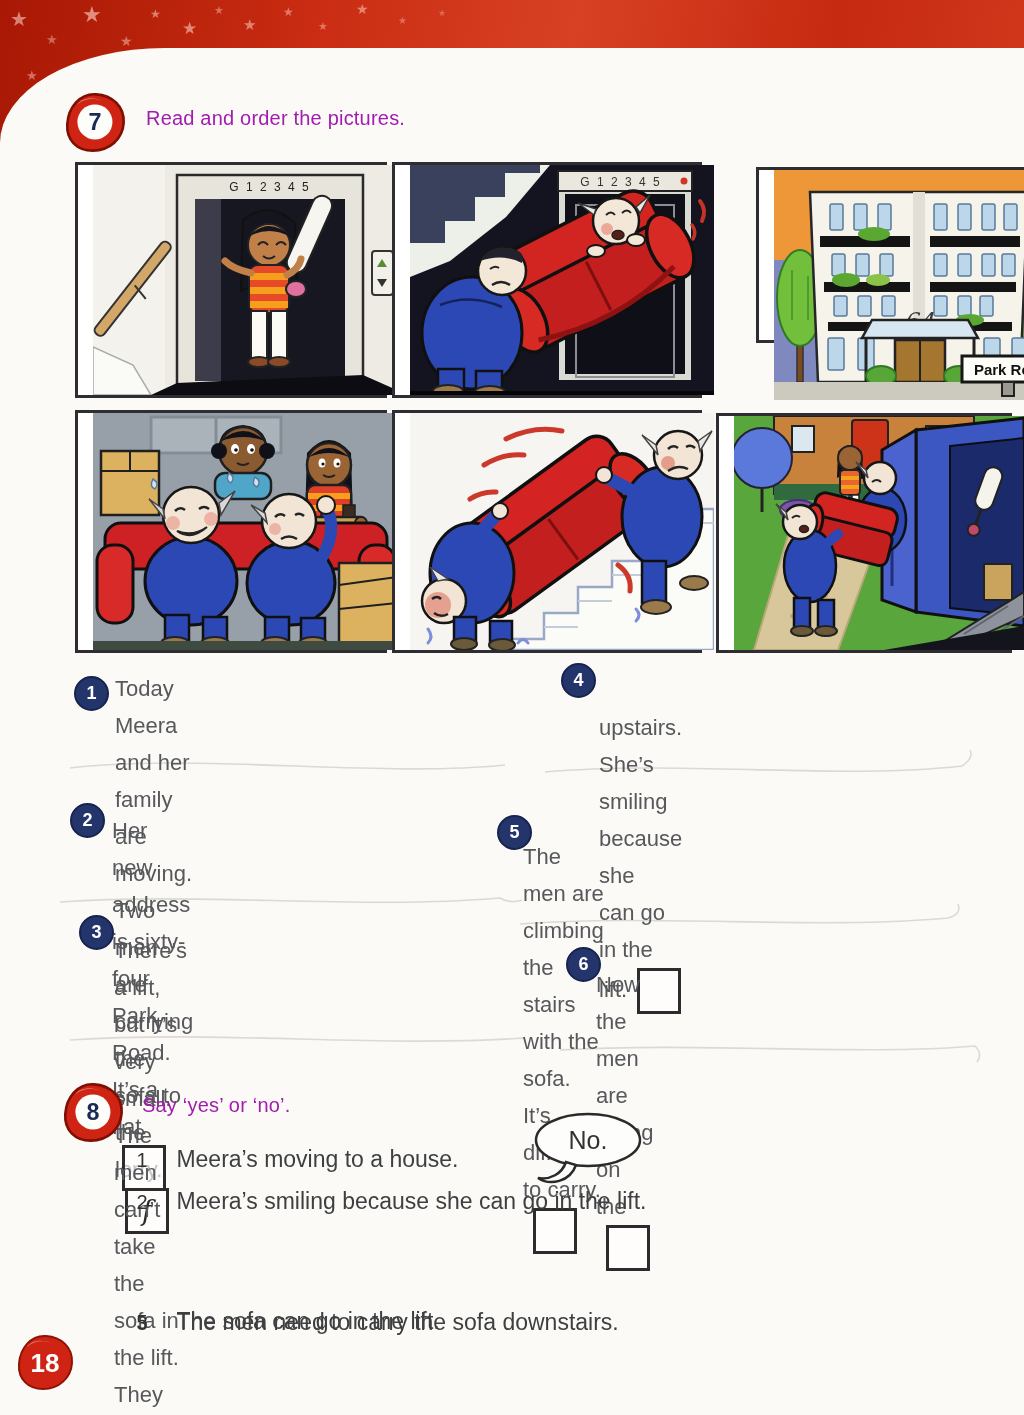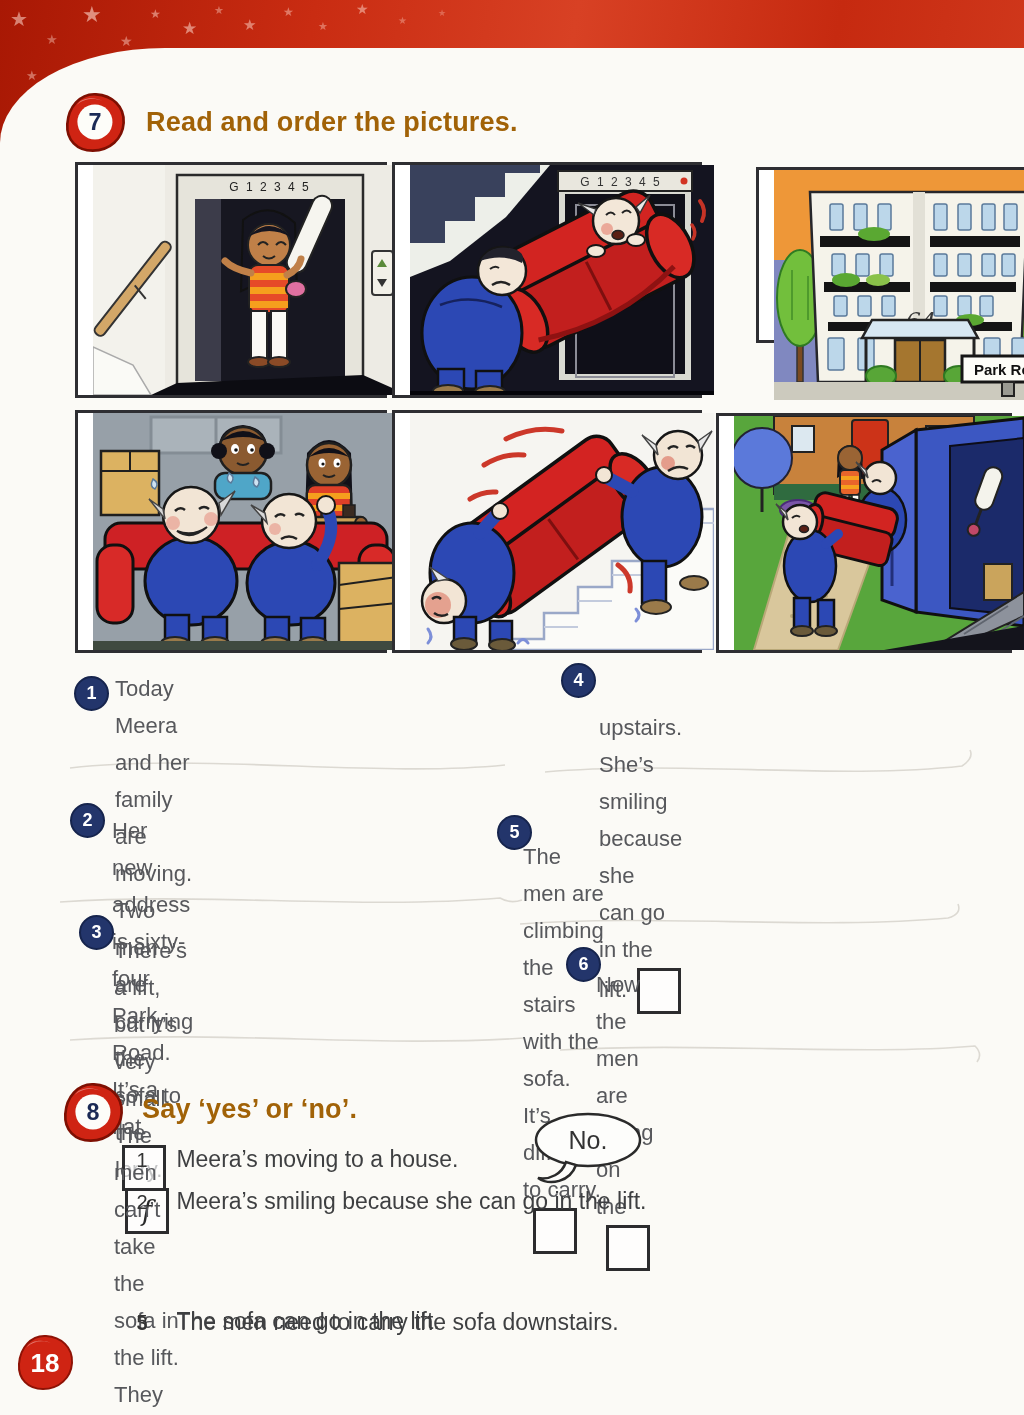--- a/index.html
+++ b/index.html
@@ -8,21 +8,21 @@
     background:#fbfaf6;font-family:"Liberation Sans",sans-serif;
   }
   .red-band{position:absolute;top:0;left:0;width:1024px;height:170px;
     background:linear-gradient(100deg,#a81804 0%,#c92c12 30%,#d84124 55%,#c62a10 80%,#d0381c 100%);}
   .stars-svg{position:absolute;top:0;left:0;}
   .page-white{position:absolute;top:48px;left:0;width:1024px;height:1367px;
     background:#fbfaf6;border-top-left-radius:165px 95px;}
   .content{position:absolute;top:0;left:0;width:1024px;height:1415px;}
 
   .ex-badge{position:absolute;width:68px;height:62px;}
-  .ex-title{position:absolute;font-size:27px;font-weight:bold;color:#a16207;letter-spacing:.2px;}
+  .ex-title{position:absolute;font-size:20px;font-weight:normal;color:#a21caf;letter-spacing:.2px;}
 
   .pic{position:absolute;border:3px solid #2e2e32;background:#fff;box-sizing:border-box;padding-left:15px;}
   .pic svg{display:block;}
 
   .squiggles{position:absolute;left:0;top:650px;}
 
   .sentence{position:absolute;}
   .num-circle{position:absolute;width:31px;height:31px;border-radius:50%;background:#23356b;
     border:2px solid #16244d;color:#fff;font-size:18px;font-weight:bold;
     display:flex;align-items:center;justify-content:center;}

